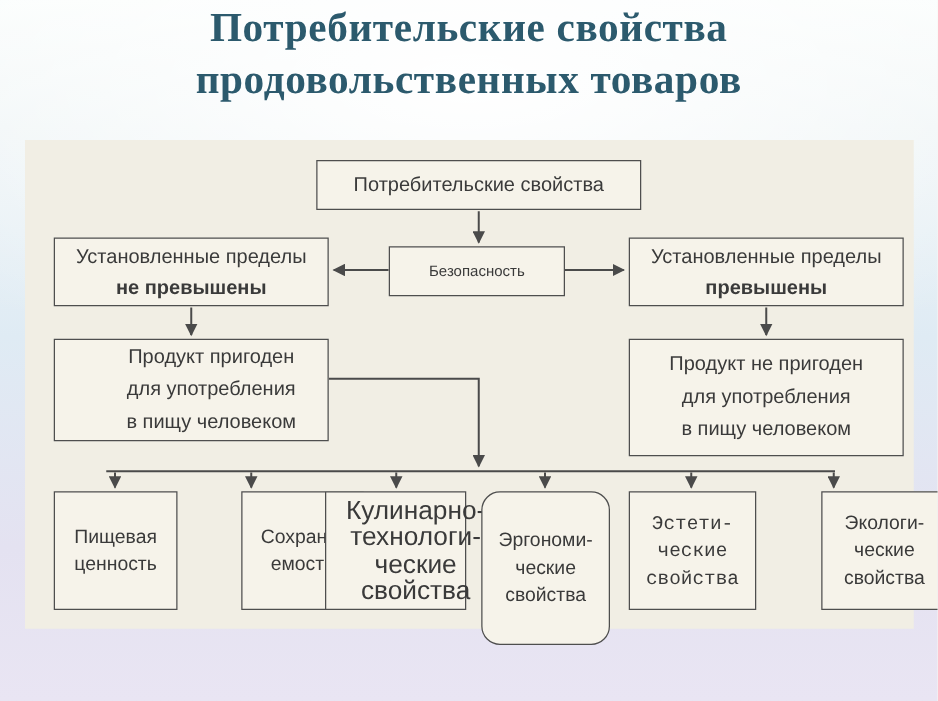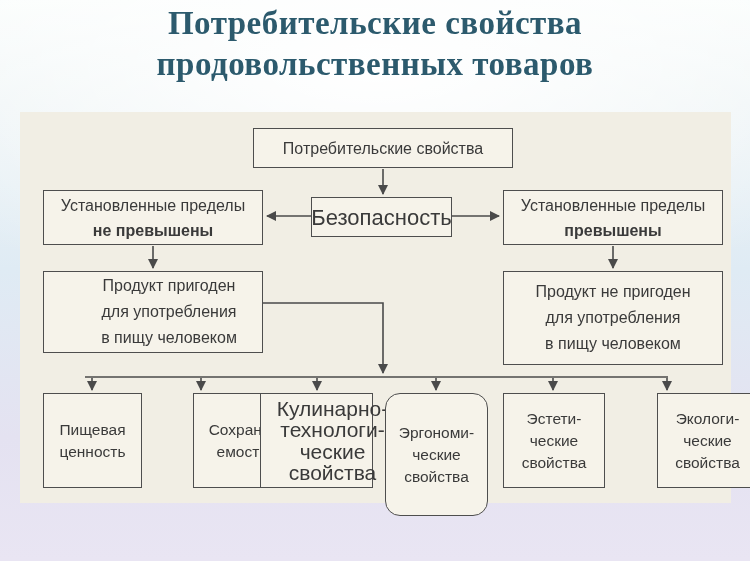--- a/index.html
+++ b/index.html
@@ -89,21 +89,21 @@
       <line x1="436" y1="378" x2="436" y2="390" marker-end="url(#ah)"></line>
       <line x1="553" y1="378" x2="553" y2="390" marker-end="url(#ah)"></line>
       <line x1="667" y1="378" x2="667" y2="390" marker-end="url(#ah)"></line>
     </g>
   </svg>
 
   <div class="box" style="left:253px; top:128px; width:260px; height:40px;">
     <span>Потребительские свойства</span>
   </div>
 
-  <div class="box" style="left:311px; top:197px; width:141px; height:40px; font-size:22px;">
+  <div class="box" style="left:311px; top:197px; width:141px; height:40px; font-size:12px;">
     <span>Безопасность</span>
   </div>
 
   <div class="box" style="left:43px; top:190px; width:220px; height:55px;">
     <span>Установленные пределы</span>
     <span class="bold">не превышены</span>
   </div>
 
   <div class="box" style="left:503px; top:190px; width:220px; height:55px;">
     <span>Установленные пределы</span>
@@ -138,21 +138,21 @@
 ческие
 свойства</span>
   </div>
 
   <div class="box small" style="left:385px; top:393px; width:103px; height:123px;border-radius:15px;">
     <span class="pre">Эргономи-
 ческие
 свойства</span>
   </div>
 
-  <div class="box small" style="left:503px; top:393px; width:102px; height:95px;">
+  <div class="box small" style="left:503px; top:393px; width:102px; height:95px;font-family:Liberation Mono, monospace;">
     <span class="pre">Эстети-
 ческие
 свойства</span>
   </div>
 
   <div class="box small" style="left:617px; top:393px; width:101px; height:95px;margin-left:40px;">
     <span class="pre">Экологи-
 ческие
 свойства</span>
   </div>

